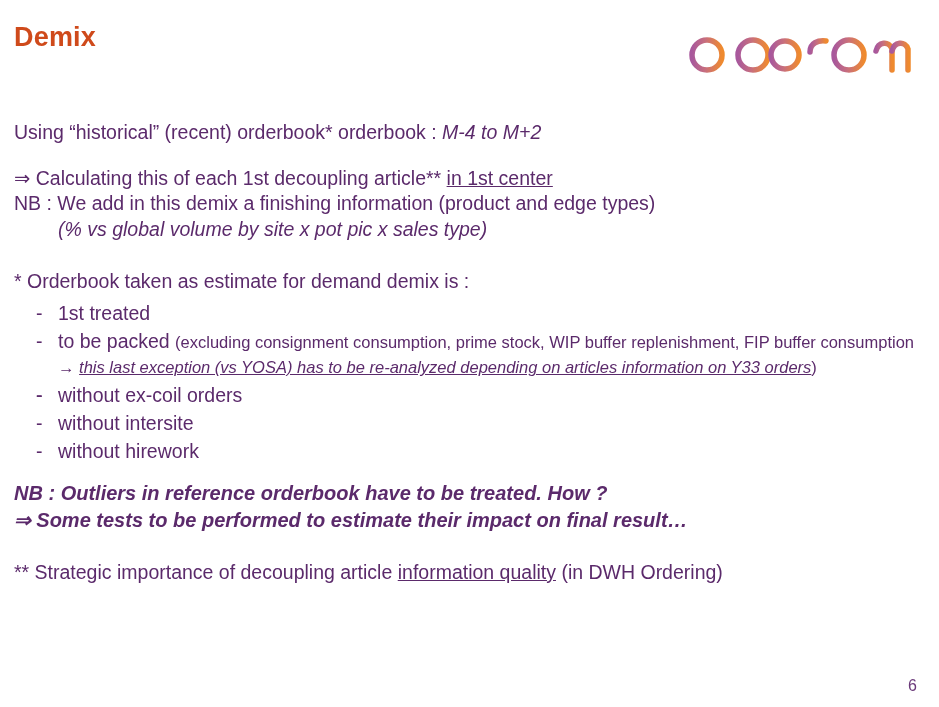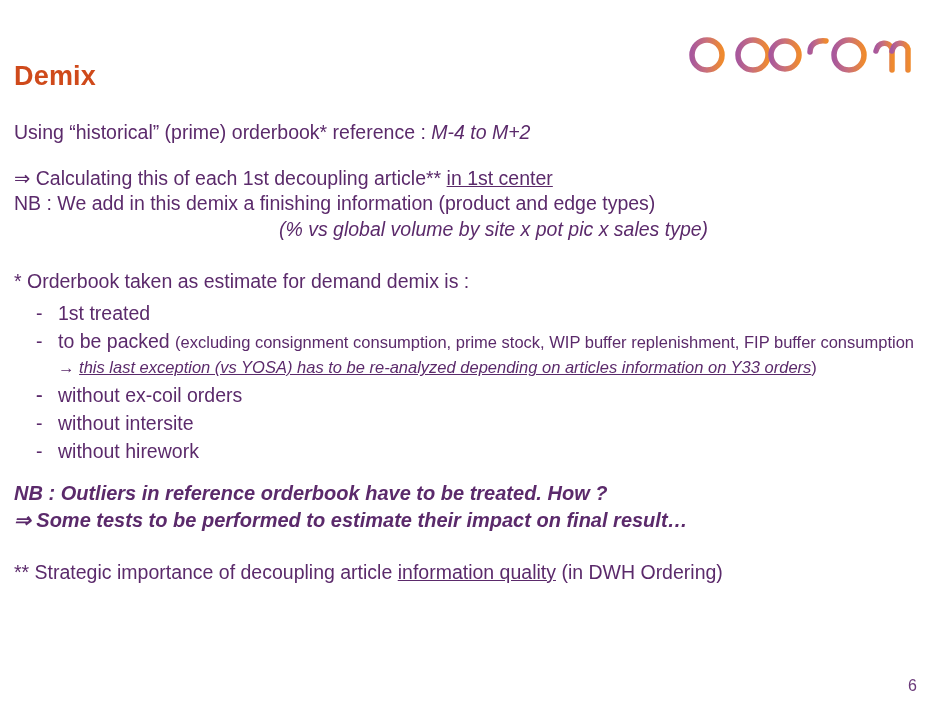--- a/index.html
+++ b/index.html
@@ -22,21 +22,20 @@
     box-sizing: border-box;
   }
   .title {
     position: absolute;
     left: 14px;
     top: 22px;
     font-size: 27px;
     font-weight: bold;
     color: #cf4a1b;
     letter-spacing: 0.2px;
-    margin-top: 39px;
   }
   .logo {
     position: absolute;
     right: 20px;
     top: 22px;
     width: 236px;
     height: 58px;
   }
   .content {
     position: absolute;
@@ -47,21 +46,21 @@
     line-height: 1.32;
     color: #5b2a6b;
   }
   .line {
     margin: 0 0 0 0;
   }
   .gap-sm { height: 12px; }
   .gap-md { height: 20px; }
   .gap-lg { height: 26px; }
 
-  .italic { font-style: italic; text-align: center; }
+  .italic { font-style: italic; }
   .u { text-decoration: underline; }
   .indent-1 { padding-left: 44px; }
 
   .bullets {
     margin: 6px 0 0 0;
     padding: 0;
     list-style: none;
   }
   .bullets li {
     position: relative;
@@ -131,21 +130,21 @@
         <line x1="193" y1="48" x2="193" y2="20"></line>
         <path d="M193 29 C195 20, 206 18, 209 27 L209 48"></path>
         <path d="M209 29 C211 20, 222 18, 225 27 L225 48"></path>
       </g>
     </svg>
   </div>
 
   <div class="content">
 
     <div class="line">
-      <span>Using “historical” (prime) orderbook* reference : </span><span class="italic">M-4 to M+2</span>
+      <span>Using “historical” (recent) orderbook* orderbook : </span><span class="italic">M-4 to M+2</span>
     </div>
 
     <div class="gap-md"></div>
 
     <div class="line">
       <span>⇒ Calculating this of each 1st decoupling article** </span><span class="u">in 1st center</span>
     </div>
 
     <div class="line">NB : We add in this demix a finishing information (product and edge types)</div>
 

